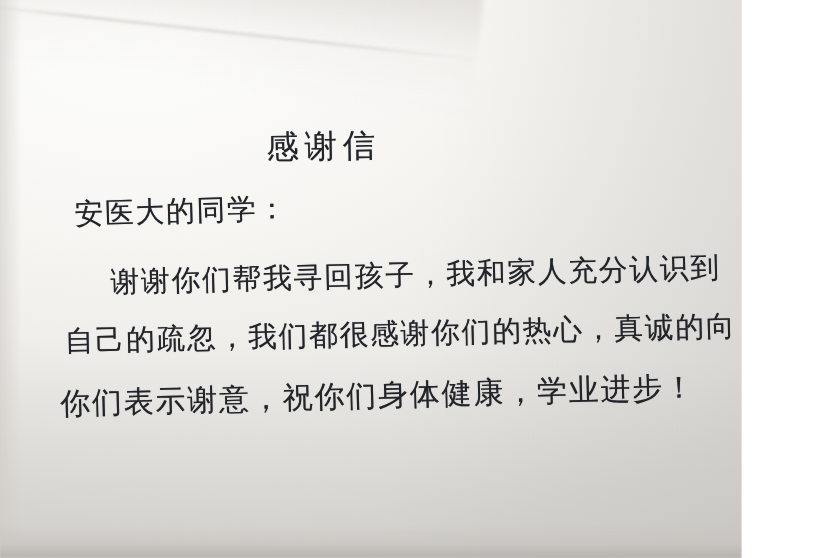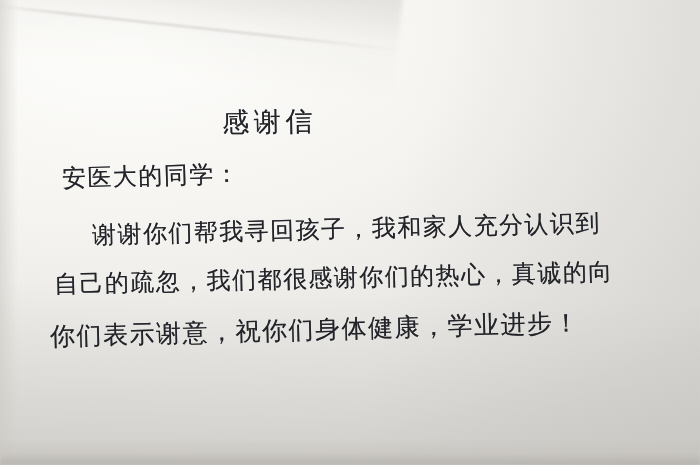--- a/index.html
+++ b/index.html
@@ -10,21 +10,21 @@
   body {
     width: 700px;
     height: 465px;
     overflow: hidden;
     font-family: "Liberation Sans", sans-serif;
   }
 
   
   #photo {
     position: relative;
-    width: 700px;
+    width: 618px;
     height: 465px;
     overflow: hidden;
     background: #e9e7e4;
   }
 
   
   .paper-base {
     position: absolute;
     inset: 0;
     background:

